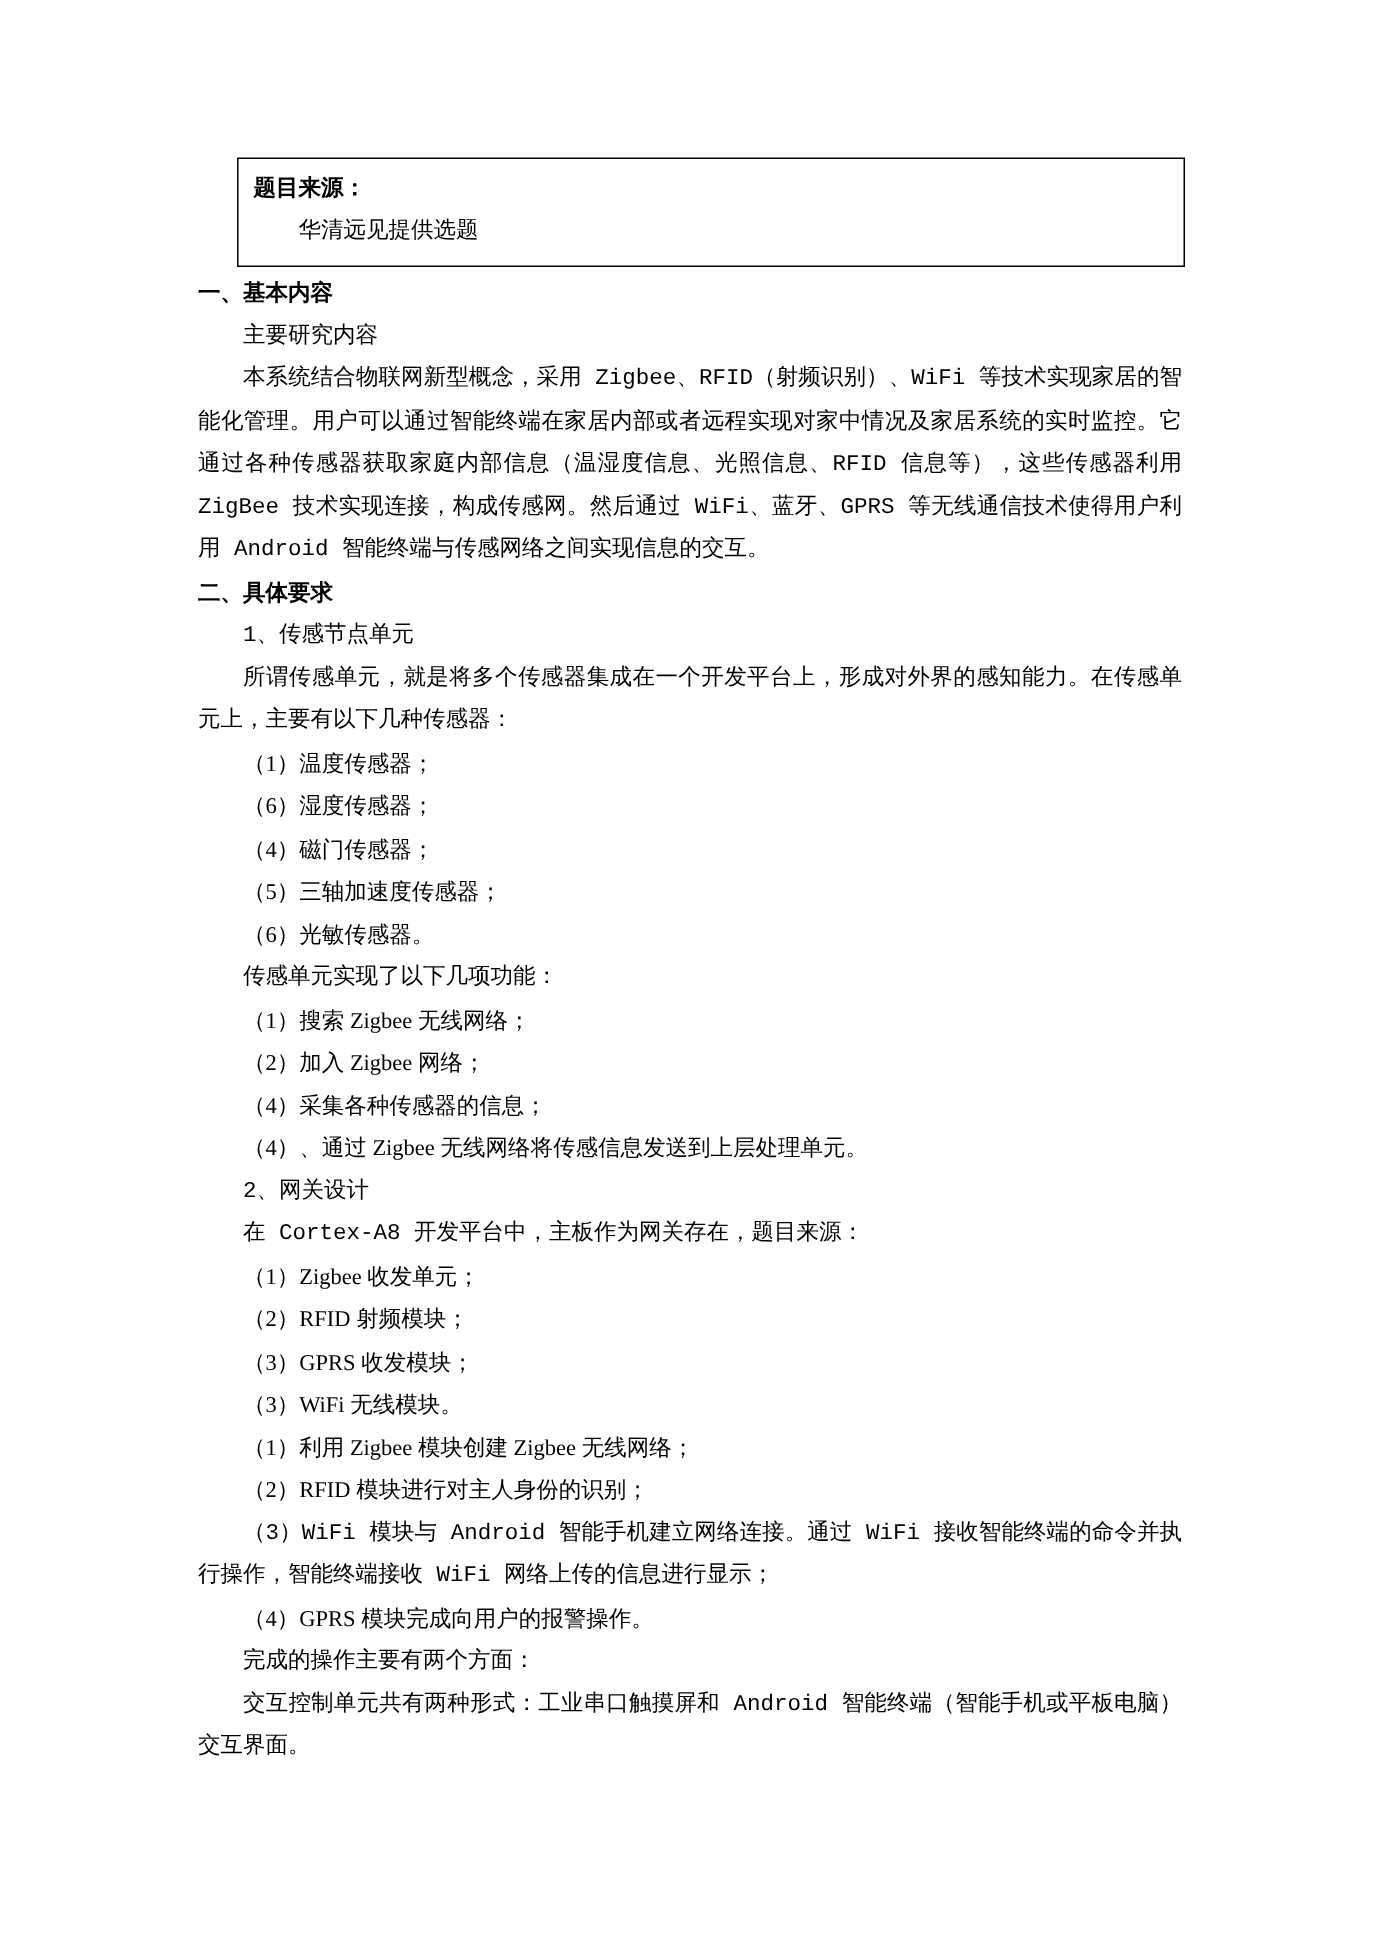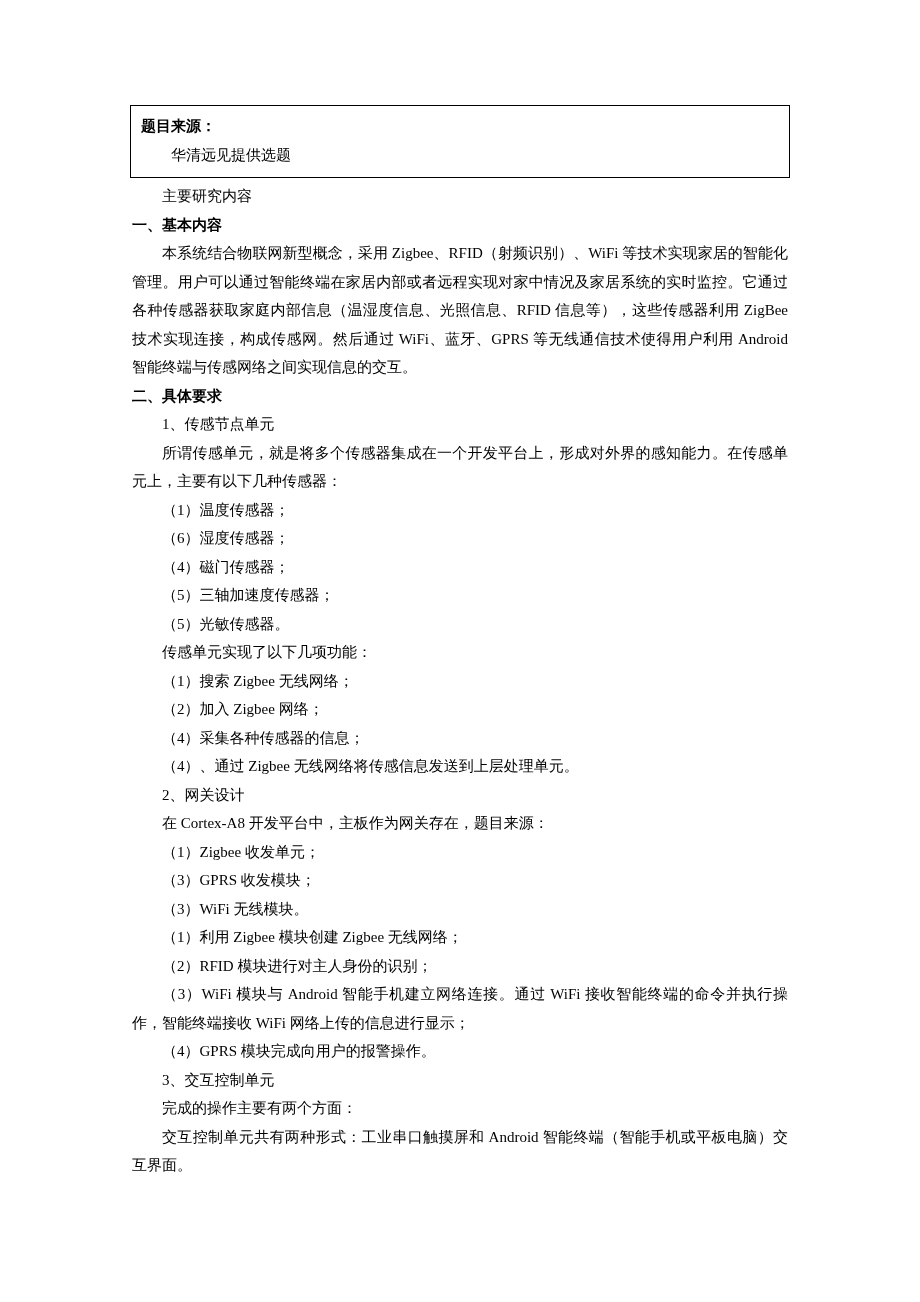--- a/index.html
+++ b/index.html
@@ -10,79 +10,80 @@
     line-height: 1.9;
     color: #000;
     width: 920px;
     padding: 105px 130px 60px 130px;
   }
   .bordered-box {
     border: 1px solid #000;
     border-top: 1px solid #000;
     padding: 6px 10px 8px 10px;
     margin-bottom: 2px;
+    margin-left: 28px;
   }
   .unbordered {
     padding: 2px 2px 0 2px;
   }
   .title-bold { font-weight: bold; }
-  .indent-1 { text-indent: 2em; }
+  .indent-1 { text-indent: 2em; font-family: Liberation Mono, monospace; }
   .sub-2 { padding-left: 2em; text-indent: 0; }
   .p { margin: 0; }
   .heading { font-weight: bold; }
   .justify { text-align: justify; text-justify: inter-ideograph; }
 </style>
 </head>
 <body>
 
 <div class="bordered-box">
   <div class="title-bold">题目来源：</div>
   <div class="indent-1">华清远见提供选题</div>
 </div>
 
 <div class="unbordered">
 
+  <div class="p heading">一、基本内容</div>
+
   <div class="p indent-1">主要研究内容</div>
-
-  <div class="p heading">一、基本内容</div>
 
   <div class="p indent-1 justify">本系统结合物联网新型概念，采用 Zigbee、RFID（射频识别）、WiFi 等技术实现家居的智能化管理。用户可以通过智能终端在家居内部或者远程实现对家中情况及家居系统的实时监控。它通过各种传感器获取家庭内部信息（温湿度信息、光照信息、RFID 信息等），这些传感器利用 ZigBee 技术实现连接，构成传感网。然后通过 WiFi、蓝牙、GPRS 等无线通信技术使得用户利用 Android 智能终端与传感网络之间实现信息的交互。</div>
 
   <div class="p heading">二、具体要求</div>
 
   <div class="p indent-1">1、传感节点单元</div>
 
   <div class="p indent-1 justify">所谓传感单元，就是将多个传感器集成在一个开发平台上，形成对外界的感知能力。在传感单元上，主要有以下几种传感器：</div>
 
   <div class="p sub-2">（1）温度传感器；</div>
   <div class="p sub-2">（6）湿度传感器；</div>
   <div class="p sub-2">（4）磁门传感器；</div>
   <div class="p sub-2">（5）三轴加速度传感器；</div>
-  <div class="p sub-2">（5）光敏传感器。</div>
+  <div class="p sub-2">（6）光敏传感器。</div>
 
   <div class="p indent-1">传感单元实现了以下几项功能：</div>
 
   <div class="p sub-2">（1）搜索 Zigbee 无线网络；</div>
   <div class="p sub-2">（2）加入 Zigbee 网络；</div>
   <div class="p sub-2">（4）采集各种传感器的信息；</div>
   <div class="p sub-2">（4）、通过 Zigbee 无线网络将传感信息发送到上层处理单元。</div>
 
   <div class="p indent-1">2、网关设计</div>
 
   <div class="p indent-1 justify">在 Cortex-A8 开发平台中，主板作为网关存在，题目来源：</div>
 
   <div class="p sub-2">（1）Zigbee 收发单元；</div>
+  <div class="p sub-2">（2）RFID 射频模块；</div>
   <div class="p sub-2">（3）GPRS 收发模块；</div>
   <div class="p sub-2">（3）WiFi 无线模块。</div>
 
 
   <div class="p sub-2">（1）利用 Zigbee 模块创建 Zigbee 无线网络；</div>
   <div class="p sub-2">（2）RFID 模块进行对主人身份的识别；</div>
   <div class="p indent-1 justify">（3）WiFi 模块与 Android 智能手机建立网络连接。通过 WiFi 接收智能终端的命令并执行操作，智能终端接收 WiFi 网络上传的信息进行显示；</div>
   <div class="p sub-2">（4）GPRS 模块完成向用户的报警操作。</div>
 
-  <div class="p indent-1">3、交互控制单元</div>
 
   <div class="p indent-1">完成的操作主要有两个方面：</div>
 
   <div class="p indent-1 justify">交互控制单元共有两种形式：工业串口触摸屏和 Android 智能终端（智能手机或平板电脑）交互界面。</div>
 
 </div>
 
 </body></html>

